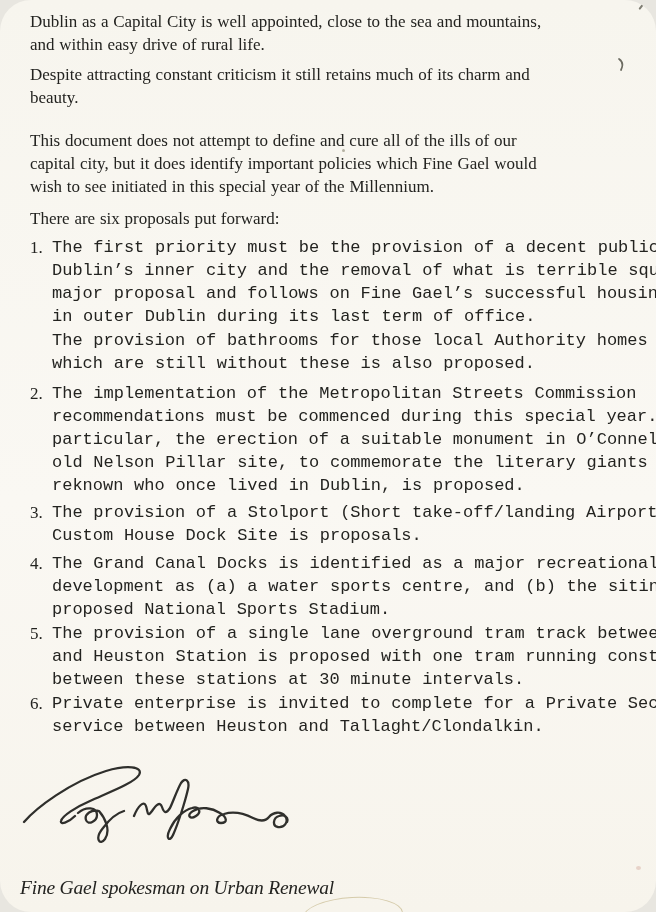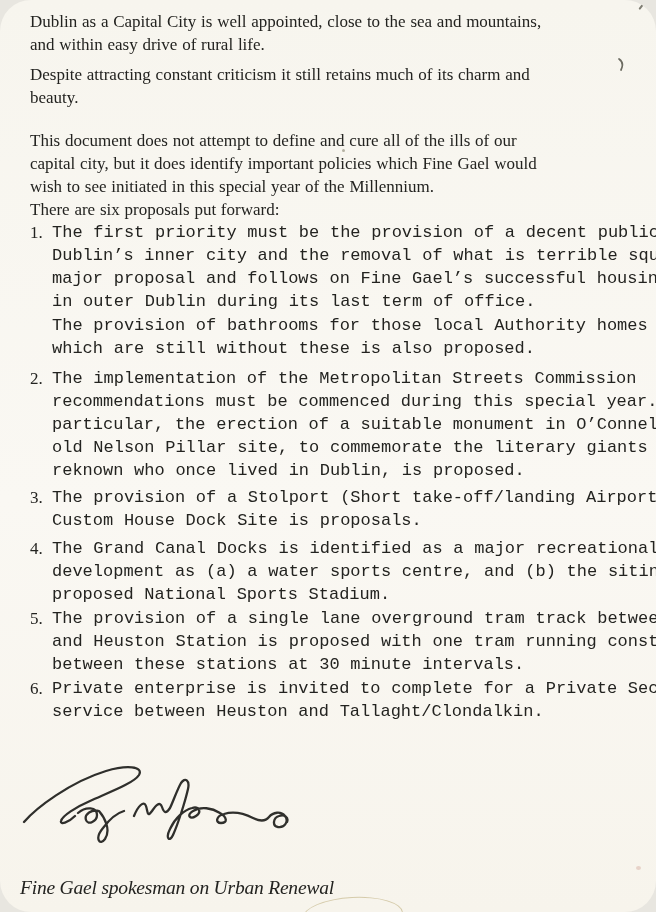--- a/index.html
+++ b/index.html
@@ -13,22 +13,22 @@
     color:#232320;
     border-radius:31px;
   }
   .content {
     position:absolute; top:10px; left:30px; width:616px;
   }
   .par {
     margin:0; font-size:17px; line-height:23px;
     white-space:pre; word-spacing:0.5px;
   }
-  .mb7{margin-bottom:7px} .mb8{margin-bottom:20px} .mb9{}
-  .mb6{} .mb5{margin-bottom:5px} .mb4{margin-bottom:4px}
+  .mb7{margin-bottom:7px} .mb8{margin-bottom:20px} .mb9{margin-bottom:9px}
+  .mb6{margin-bottom:6px} .mb5{margin-bottom:5px} .mb4{margin-bottom:4px}
   .mb1{margin-bottom:1px}
   .item { display:flex; align-items:flex-start; }
   .item .num {
     flex:0 0 22px; width:22px;
     font-size:17px; line-height:23px; white-space:pre;
   }
   .item .txt { flex:1 1 auto;font-family:Liberation Mono, monospace; }
   .sig-svg { position:absolute; left:18px; top:756px; }
   .sig-name {
     position:absolute; left:20px; top:851px;

